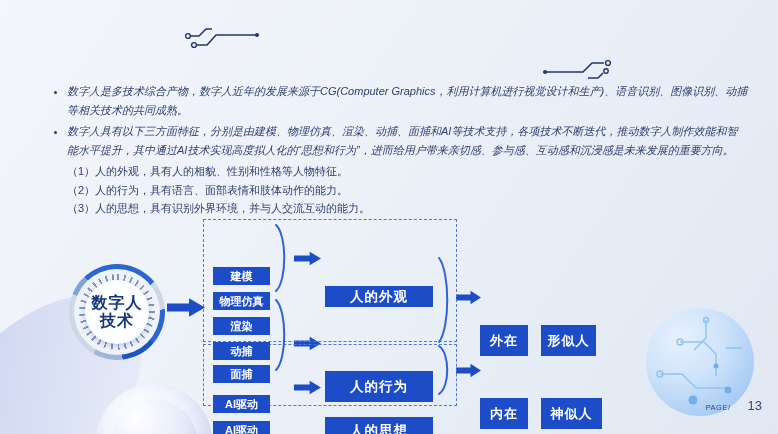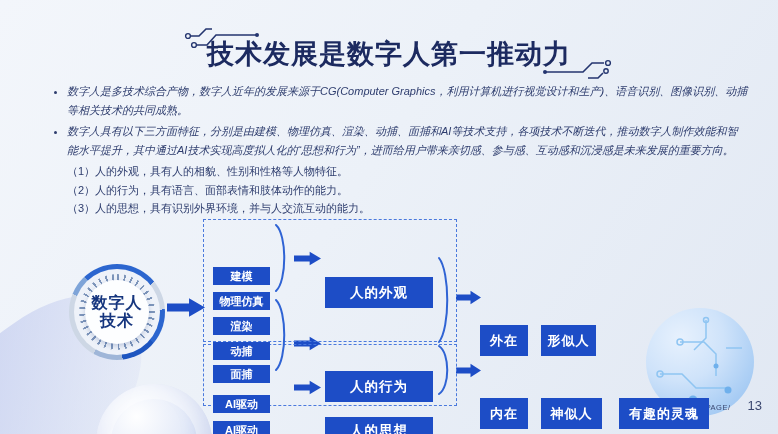--- a/index.html
+++ b/index.html
@@ -73,21 +73,20 @@
       <path d="M80 40 h16"></path>
       <circle class="open" cx="14" cy="66" r="3"></circle>
       <circle class="open" cx="34" cy="34" r="3"></circle>
       <circle class="open" cx="60" cy="12" r="2.5"></circle>
       <circle class="dot" cx="82" cy="82" r="3.5"></circle>
       <circle class="dot" cx="70" cy="58" r="2.5"></circle>
       <circle class="dot" cx="47" cy="92" r="4.5"></circle>
     </svg>
   </div>
 
-  <div class="title">技术发展是数字人第一推动力</div>
   <svg class="deco circuit" style="left:184px;top:26px" width="76" height="26" viewBox="0 0 76 26">
     <circle class="open" cx="4" cy="10" r="2.4"></circle>
     <path d="M7 10 h8 l7 -7 h6"></path>
     <circle class="open" cx="10" cy="19" r="2.4"></circle>
     <path d="M13 19 h10 l9 -10 h40"></path>
     <circle class="dot" cx="73" cy="9" r="2"></circle>
   </svg>
   <svg class="deco circuit" style="left:542px;top:56px" width="76" height="26" viewBox="0 0 76 26">
     <circle class="dot" cx="3" cy="16" r="2"></circle>
     <path d="M3 16 h38 l9 -9 h12"></path>
@@ -135,40 +134,39 @@
       <path d="M2 2 C13 12 13 58 2 68"></path>
     </svg>
     <svg class="brace" style="left:274px;top:298px" width="16" height="74" viewBox="0 0 16 74">
       <path d="M2 2 C13 13 13 61 2 72"></path>
     </svg>
 
     <div class="arrow" style="left:294px;top:250px;width:27px;height:17px"></div>
     <div class="arrow" style="left:294px;top:335px;width:27px;height:17px"></div>
     <div class="arrow" style="left:294px;top:379px;width:27px;height:17px"></div>
 
-    <div class="bbox feature" style="top:234px;height:31px">人的外观</div>
+    <div class="bbox feature" style="top:243px;height:21px">人的外观</div>
     <div class="bbox feature" style="top:328px;height:31px">人的行为</div>
     <div class="bbox feature" style="top:374px;height:27px">人的思想</div>
 
     <svg class="brace" style="left:436px;top:256px" width="16" height="88" viewBox="0 0 16 88">
       <path d="M3 2 C14 16 14 72 3 86"></path>
     </svg>
     <svg class="brace" style="left:436px;top:344px" width="16" height="52" viewBox="0 0 16 52">
       <path d="M3 2 C14 9 14 43 3 50"></path>
     </svg>
 
     <div class="arrow" style="left:456px;top:289px;width:25px;height:17px"></div>
     <div class="arrow" style="left:456px;top:362px;width:25px;height:17px"></div>
 
     <div class="bbox outcome" style="left:480px;top:282px;width:48px">外在</div>
     <div class="bbox outcome" style="left:541px;top:282px;width:55px">形似人</div>
 
     <div class="bbox outcome" style="left:480px;top:355px;width:48px">内在</div>
     <div class="bbox outcome" style="left:541px;top:355px;width:61px">神似人</div>
-    <div class="bbox outcome" style="left:619px;top:355px;width:90px">有趣的灵魂</div>
   </div>
 
   <div class="footer">
     <span class="lbl">PAGE/</span>
     <span class="num">13</span>
   </div>
 
 </div>
 
 </body></html>

